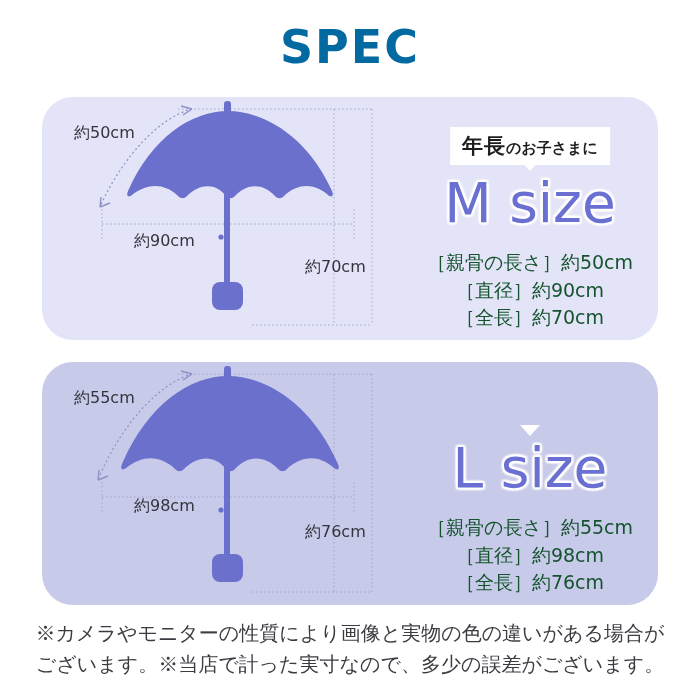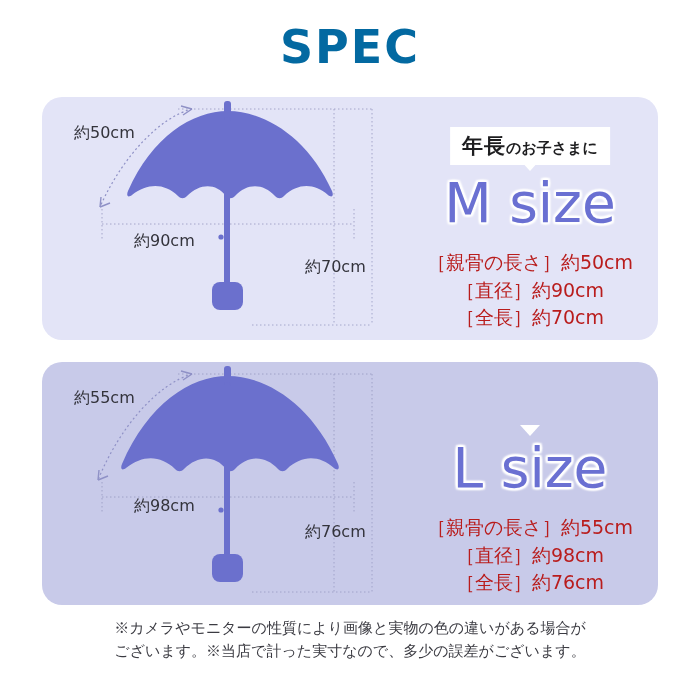--- a/index.html
+++ b/index.html
@@ -21,21 +21,21 @@
     letter-spacing:2px;
     color:#0369a1;
     font-family:"DejaVu Sans","Liberation Sans",sans-serif;
   }
 
   
   .card{
     position:absolute;
     left:42px;
     width:616px;
-    border-radius:20px;
+    border-radius:31px;
     overflow:hidden;
   }
   #card-m{top:97px;height:243px;background:#e3e4f7;}
   #card-l{top:362px;height:243px;background:#c8cae9;}
 
   .card-inner{position:relative;width:100%;height:100%;}
 
   .diagram{
     position:absolute;left:0;top:0;
     width:360px;height:243px;
@@ -84,21 +84,21 @@
       0 2px 2px #fff, 0 -2px 2px #fff,
       2px 2px 2px #fff, -2px -2px 2px #fff,
       2px -2px 2px #fff, -2px 2px 2px #fff;
   }
 
   
   .specs{
     position:absolute;
     top:140px;left:0;width:100%;
     text-align:center;
-    color:#b91c1c;
+    color:#14532d;
     font-family:"DejaVu Sans","Liberation Sans",sans-serif;
   }
   .specs div{
     font-size:19px;
     line-height:1.45;
     letter-spacing:0px;
   }
 
   
   .dim-label{
@@ -111,22 +111,22 @@
   .lbl-rib{left:32px;top:26px;}
   .lbl-dia{left:92px;top:134px;}
   .lbl-len{left:263px;top:160px;}
 
   
   .footer{
     position:absolute;
     left:0;top:618px;width:700px;
     text-align:center;
     color:#3b3b42;
-    font-family:Liberation Mono, monospace;
-    font-size:15px;
+    font-family:Liberation Sans, sans-serif;
+    font-size:20px;
     line-height:1.55;
     letter-spacing:0px;
   }
 </style>
 </head>
 <body>
 
 <div class="page">
 
   <div class="title">SPEC</div>

